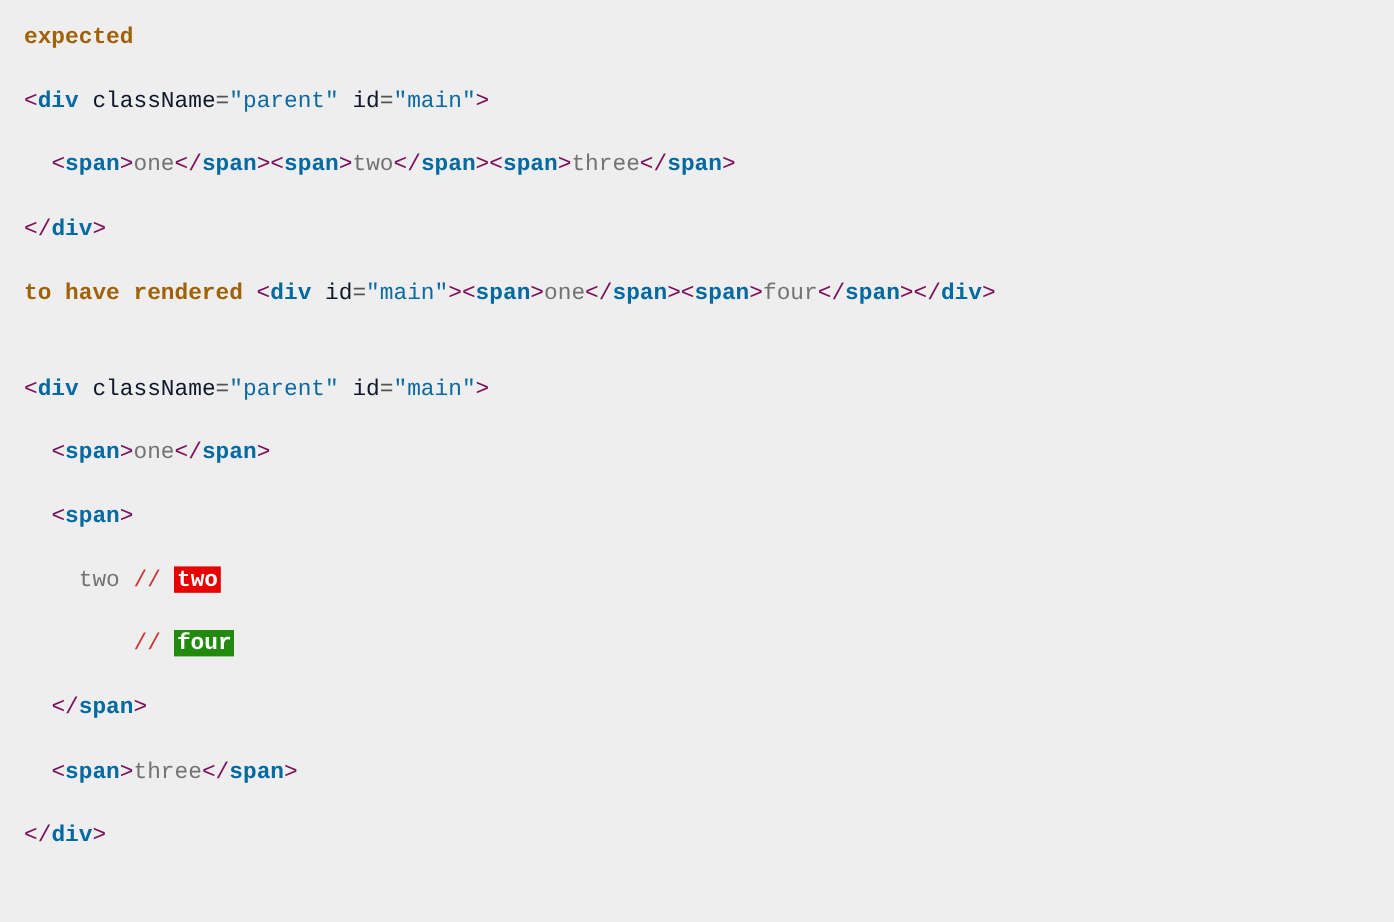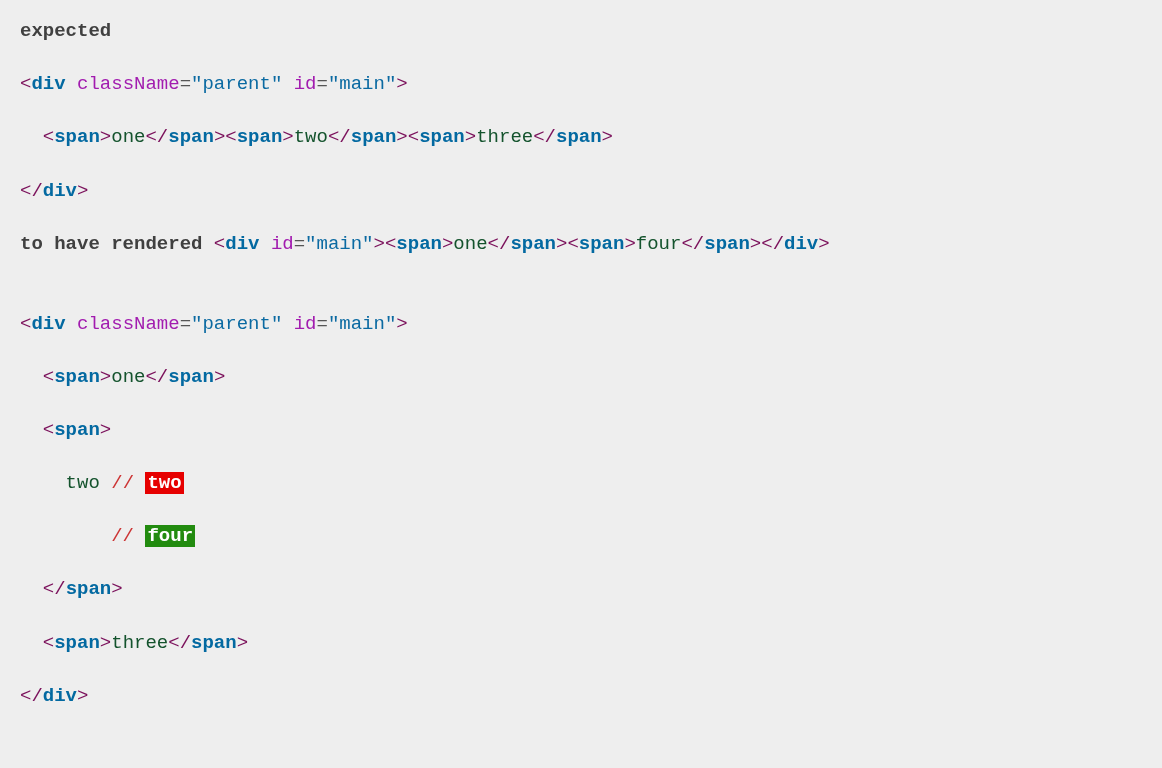--- a/index.html
+++ b/index.html
@@ -11,27 +11,27 @@
   }
   pre.code {
     margin: 0;
     padding: 18px 20px;
     font-family: "Menlo", "Consolas", "Liberation Mono", "Courier New", monospace;
     font-size: 19px;
     line-height: 1.4;
     color: #111;
     white-space: pre;
   }
-  .kw    { color: #404040; font-weight: bold; }           
+  .kw    { color: #a16207; font-weight: bold; }           
   .ang   { color: #7a0f5a; }                               
   .tag   { color: #0369a1; font-weight: bold; }            
-  .attr  { color: #a21caf; margin-top: 15px; }                               
+  .attr  { color: #0f172a; margin-top: 15px; }                               
   .eq    { color: #555; }
   .str   { color: #0b6aa2; }                               
-  .txt   { color: #14532d; }                                  
+  .txt   { color: #737373; }                                  
   .diff  { color: #cc3333; }                               
   .oldhl { background: #e60000; color: #ffffff; font-weight: bold; padding: 0 2px; }
   .newhl { background: #228b0f; color: #ffffff; font-weight: bold; padding: 0 2px; }
 </style>
 </head>
 <body>
 
 <pre class="code"><span class="kw">expected</span>
 
 <span class="ang">&lt;</span><span class="tag">div</span> <span class="attr">className</span><span class="eq">=</span><span class="str">"parent"</span> <span class="attr">id</span><span class="eq">=</span><span class="str">"main"</span><span class="ang">&gt;</span>

